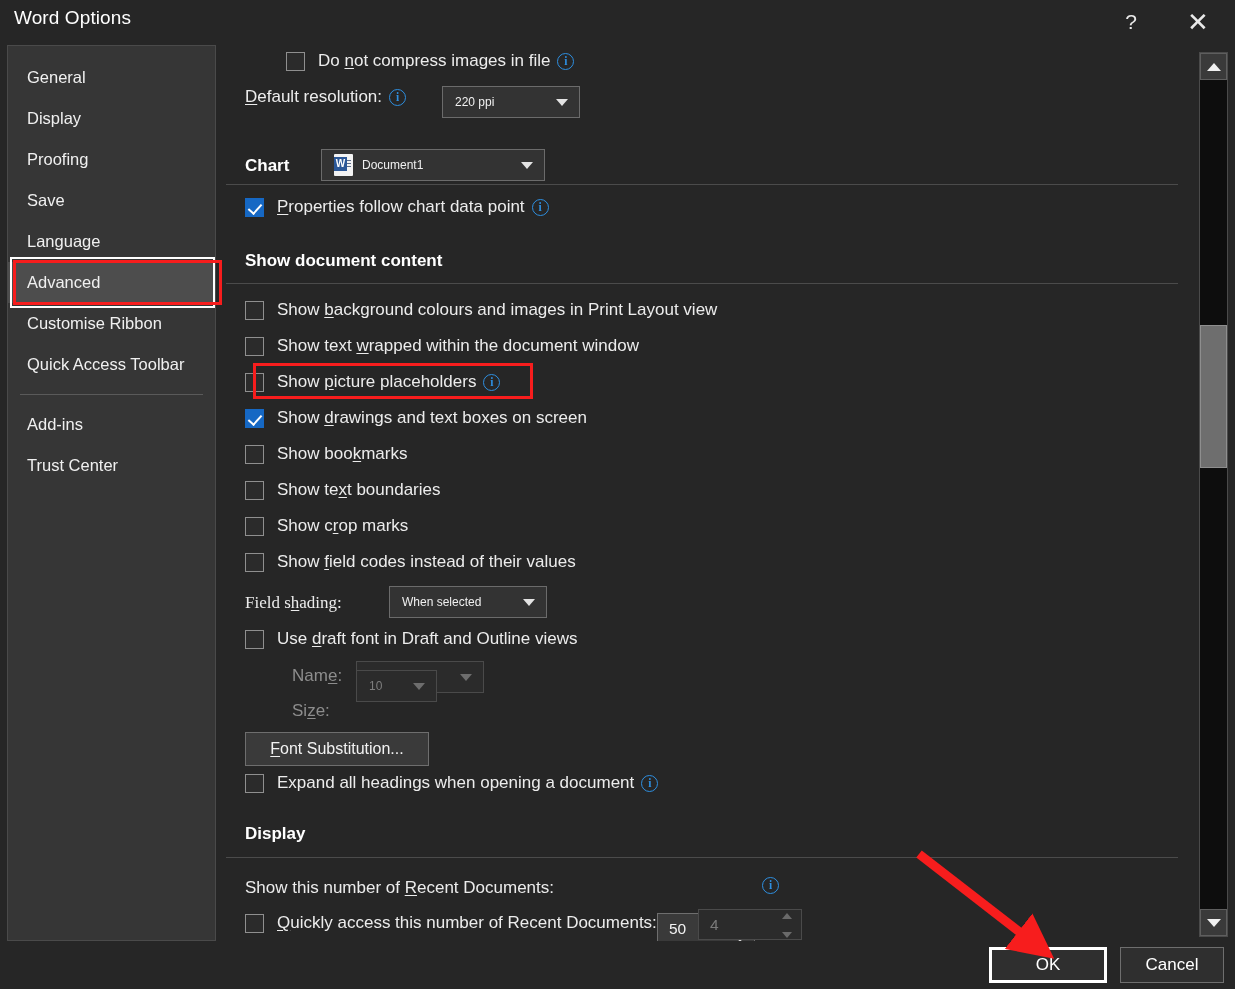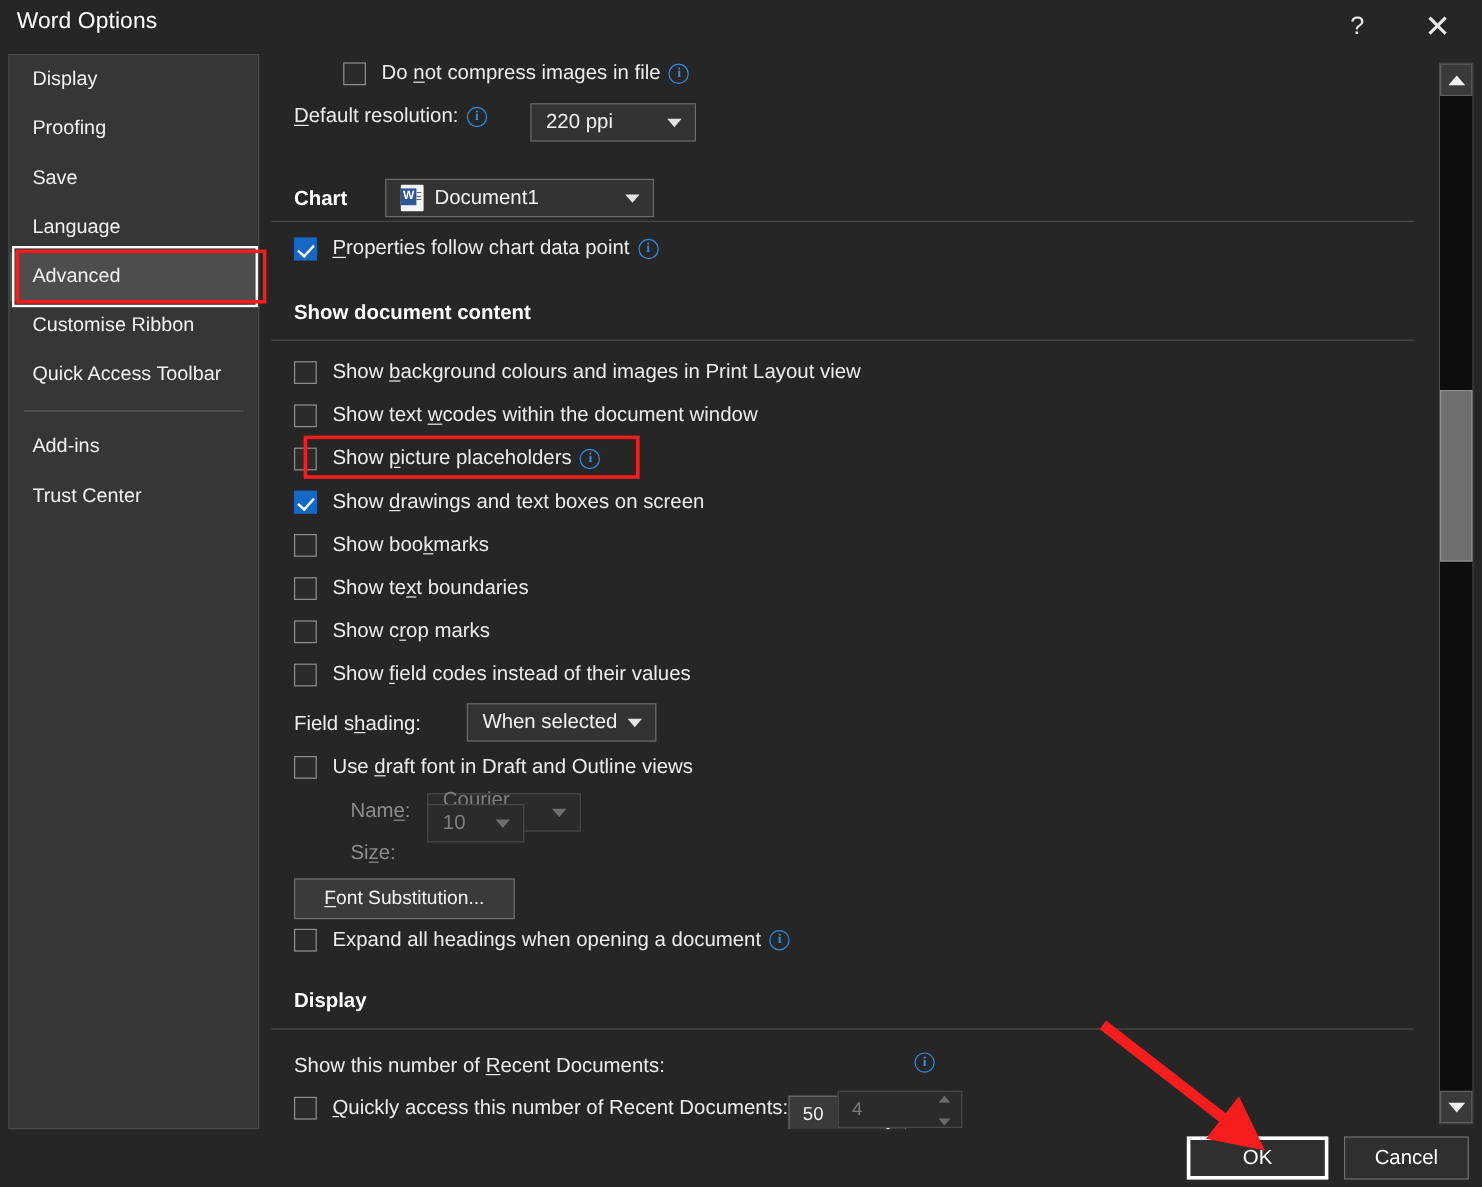--- a/index.html
+++ b/index.html
@@ -88,21 +88,21 @@
     border: 1.6px solid #2e8fe0; color: #2e8fe0;
     font-size: 11.5px; font-weight: bold; line-height: 14px;
     text-align: center; font-family: "Liberation Serif", serif;
     margin-left: 7px;
   }
 
   
   .combo {
     background: #333333; border: 1px solid #6b6b6b; height: 32px;
     display: flex; align-items: center; padding: 0 0 0 12px;
-    font-size: 17px; color: #f0f0f0; position: relative;
+    font-size: 12px; color: #f0f0f0; position: relative;
   }
   .combo .caret {
     margin-left: auto; margin-right: 11px; width: 0; height: 0;
     border-left: 6px solid transparent; border-right: 6px solid transparent;
     border-top: 7px solid #e3e3e3;
   }
   .combo.disabled { background: #2b2b2b; border-color: #4a4a4a; color: #7e7e7e; }
   .combo.disabled .caret { border-top-color: #6d6d6d; }
 
   
@@ -196,20 +196,23 @@
 
 <div id="root">
 
   <div class="titlebar">
     <div class="titlebar-title">Word Options</div>
     <div class="tb-btn tb-help">?</div>
     <div class="tb-btn tb-close">✕</div>
   </div>
 
   <div class="sidebar">
+    <div class="nav-item first">
+      <span>General</span>
+    </div>
     <div class="nav-item">
       <span>Display</span>
     </div>
     <div class="nav-item">
       <span>Proofing</span>
     </div>
     <div class="nav-item">
       <span>Save</span>
     </div>
     <div class="nav-item">
@@ -275,21 +278,21 @@
     <div class="section-head" style="left:19px; top:206px;">Show document content</div>
     <div class="divider" style="left:0px; top:238px; width:952px;"></div>
 
     <div class="row" style="left:19px; top:255px;">
       <span class="cb"></span>
       <span class="lbl"><span>Show </span><span class="u">b</span><span>ackground colours and images in Print Layout view</span></span>
     </div>
 
     <div class="row" style="left:19px; top:291px;">
       <span class="cb"></span>
-      <span class="lbl"><span>Show text </span><span class="u">w</span><span>codes within the document window</span></span>
+      <span class="lbl"><span>Show text </span><span class="u">w</span><span>rapped within the document window</span></span>
     </div>
 
     <div class="row" style="left:19px; top:327px;">
       <span class="cb"></span>
       <span class="lbl"><span>Show </span><span class="u">p</span><span>icture placeholders</span></span>
       <span class="info">i</span>
     </div>
     <div class="redbox" style="left:27px; top:318px; width:280px; height:36px;"></div>
 
     <div class="row" style="left:19px; top:363px;">
@@ -310,21 +313,21 @@
     <div class="row" style="left:19px; top:471px;">
       <span class="cb"></span>
       <span class="lbl"><span>Show c</span><span class="u">r</span><span>op marks</span></span>
     </div>
 
     <div class="row" style="left:19px; top:507px;">
       <span class="cb"></span>
       <span class="lbl"><span>Show </span><span class="u">f</span><span>ield codes instead of their values</span></span>
     </div>
 
-    <div class="row" style="left:19px; top:548px;">
+    <div class="row" style="left:19px; top:548px;font-family:Liberation Serif, serif;">
       <span class="lbl"><span>Field s</span><span class="u">h</span><span>ading:</span></span>
     </div>
     <div class="combo" style="position:absolute; left:163px; top:541px; width:158px;">
       <span>When selected</span>
       <span class="caret"></span>
     </div>
 
     <div class="row" style="left:19px; top:584px;">
       <span class="cb"></span>
       <span class="lbl"><span>Use </span><span class="u">d</span><span>raft font in Draft and Outline views</span></span>

